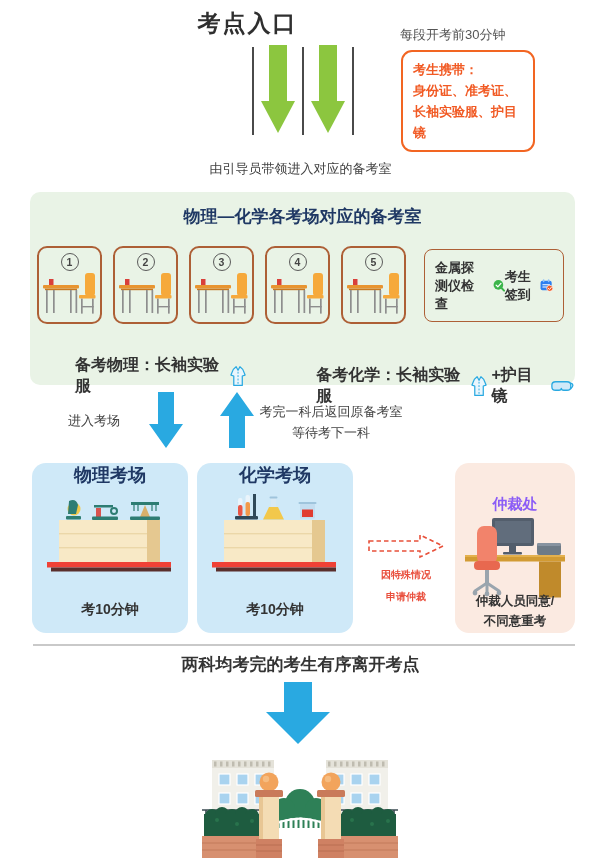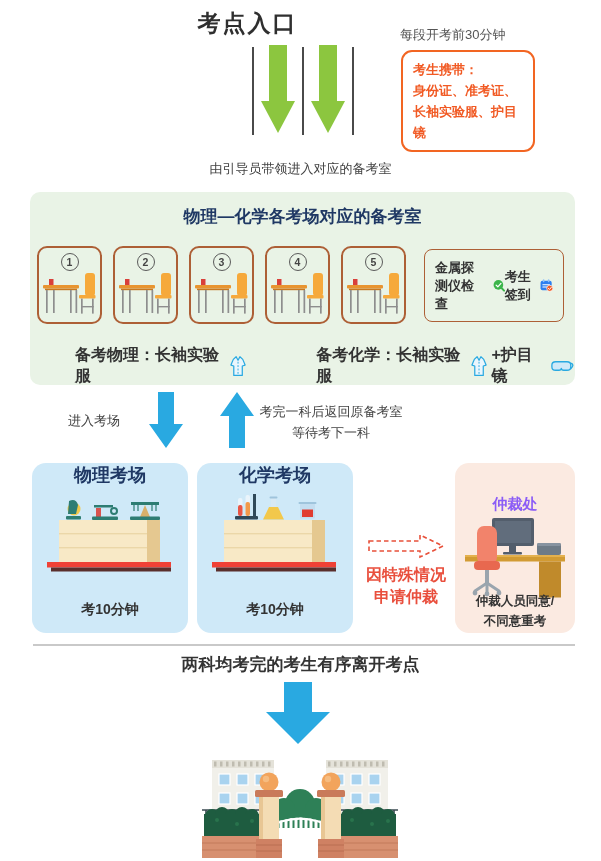--- a/index.html
+++ b/index.html
@@ -21,32 +21,32 @@
   .seat-card{width:61px;height:74px;border:2px solid #AD5F36;border-radius:10px;
              display:flex;flex-direction:column;align-items:center;}
   .seat-num{margin-top:5px;width:16px;height:16px;border:1.5px solid #5a5a5a;border-radius:50%;
             font-size:10.5px;color:#444;display:flex;align-items:center;justify-content:center;font-weight:bold;}
   .check-box{left:394px;top:57px;width:118px;height:53px;border:1.5px solid #AD5F36;border-radius:8px;
              padding:9px 10px;display:flex;flex-direction:row;justify-content:space-between;}
   .check-row{display:flex;align-items:center;gap:6px;font-size:13px;font-weight:bold;color:#333;}
   .prep-labels{left:0;top:153px;width:545px;display:flex;}
   .prep-label{display:flex;align-items:center;gap:4px;font-size:16px;font-weight:bold;color:#333;}
   .prep-label.physics{margin-left:45px;}
-  .prep-label.chemistry{margin-left:70px;}
+  .prep-label.chemistry{margin-left:70px;margin-top:20px;}
   
   .enter-label{left:68px;top:412px;font-size:13px;color:#424242;}
   .return-note{left:256px;top:401px;width:150px;text-align:center;font-size:13px;color:#424242;line-height:21px;}
   
   .room-card{top:463px;width:156px;height:170px;background:#CFE9F8;border-radius:14px;text-align:center;}
   .room-card .room-title{font-size:18px;font-weight:bold;color:#1F3864;}
   .room-card .duration{position:absolute;left:0;top:138px;width:100%;font-size:14px;font-weight:bold;color:#333;}
   .arb-card{left:455px;top:463px;width:120px;height:170px;background:#FBEAE1;border-radius:14px;text-align:center;}
   .arb-title{margin-top:32px;font-size:15px;font-weight:bold;color:#8b5cf6;}
   .arb-result{position:absolute;left:0;top:128px;width:100%;font-size:12.5px;font-weight:bold;color:#333;line-height:20px;}
-  .arb-reason{left:358px;top:564px;width:96px;text-align:center;font-size:16px;font-weight:bold;color:#E94F3D;line-height:22px;}
+  .arb-reason{left:358px;top:564px;width:96px;text-align:center;font-size:10px;font-weight:bold;color:#E94F3D;line-height:22px;}
   
   .exit-divider{left:33px;top:644px;width:542px;height:1.5px;background:#C9C9C9;}
   .exit-note{left:0;top:653px;width:601px;text-align:center;font-size:17px;font-weight:bold;color:#333;}
 </style>
 </head>
 <body>
 
 <div class="stage">
 
   <div class="abs flow-title">考点入口</div>

